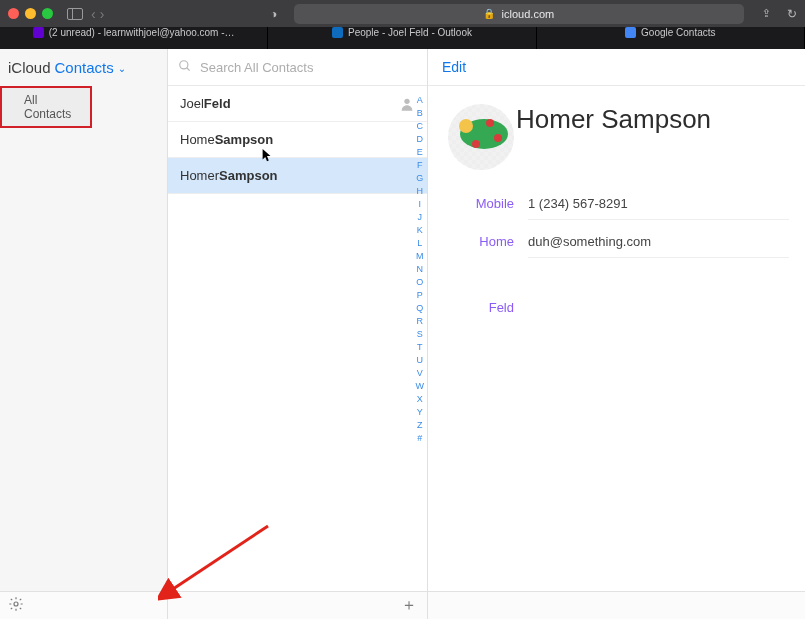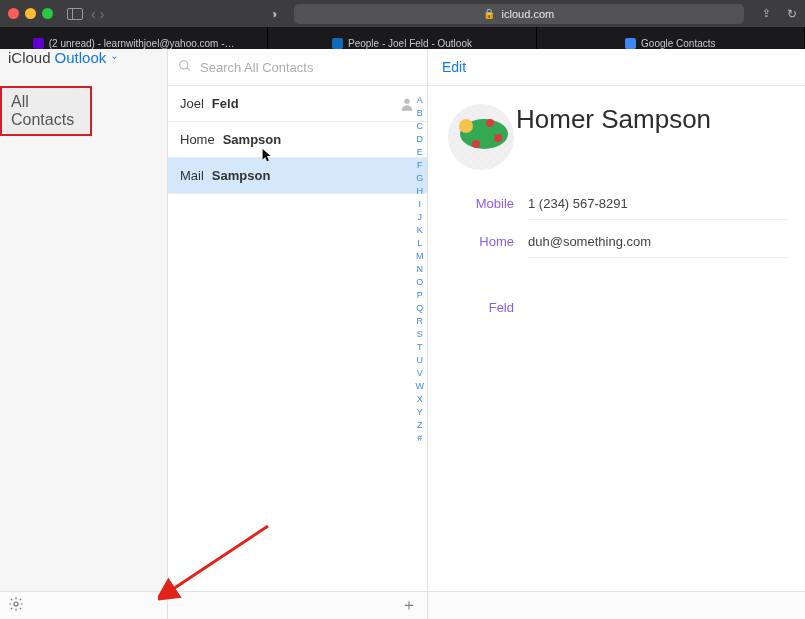--- a/index.html
+++ b/index.html
@@ -18,47 +18,47 @@
     .nav-arrows { display: flex; gap: 4px; font-size: 14px; color: #7a797b; }
     .chrome-spacer { flex: 0 0 150px; }
     .shield { font-size: 12px; color: #b9b9bb; }
     .addr { flex: 1; background: #525154; height: 20px; border-radius: 5px; display: flex; align-items: center; justify-content: center; gap: 6px; font-size: 11px; color: #e8e8ea; margin: 0 10px 0 8px; position: relative; }
     .addr .lock { font-size: 10px; }
     .reload { font-size: 12px; color: #b9b9bb; margin-left: 6px; }
     .chrome .right-icons { display: flex; gap: 10px; align-items: center; }
 
     
     .tabbar { height: 22px; background: #1a191b; display: flex; align-items: stretch; color: #c9c9cb; font-size: 10px; }
-    .tab { flex: 1; display: flex; align-items: flex-end; justify-content: center; gap: 5px; border-right: 1px solid #000; cursor: default; }
+    .tab { flex: 1; display: flex; align-items: flex-start; justify-content: center; gap: 5px; border-right: 1px solid #000; cursor: default; }
     .tab .favicon { width: 11px; height: 11px; border-radius: 2px; display: inline-block; }
     .fv-yahoo { background: #6001d2; }
     .fv-outlook { background: #0f6cbd; }
     .fv-google { background: #4285f4; }
     .fv-aol { background: #000; color: #fff; font-size: 6px; line-height: 11px; text-align: center; }
 
     
     .app { height: calc(619px - 27px - 22px - 28px); display: flex; }
 
     
     .left { width: 168px; background: #f6f6f6; border-right: 1px solid #e0e0e0; display: flex; flex-direction: column; }
-    .left-header { height: 37px; display: flex; align-items: flex-start; padding: 0 8px; font-size: 15px; gap: 4px; }
+    .left-header { height: 37px; display: flex; align-items: center; padding: 0 8px; font-size: 15px; gap: 4px; }
     .left-header .icloud { color: #3e3e3e; font-weight: 500; }
     .left-header .contacts { color: #1078ec; font-weight: 500; }
     .left-header .chev { color: #1078ec; font-size: 10px; position: relative; top: 1px; }
-    .group-item { font-size: 16px; padding: 5px 9px; color: #555; }
+    .group-item { font-size: 12px; padding: 5px 22px; color: #555; }
     .group-item.highlighted { border: 2px solid #d12027; background: #ededed; width: 92px; }
 
     
     .mid { width: 260px; border-right: 1px solid #e0e0e0; display: flex; flex-direction: column; position: relative; }
     .search-row { height: 37px; display: flex; align-items: center; border-bottom: 1px solid #e9e9e9; padding: 0 10px; gap: 8px; }
     .search-row .mag { color: #b8b8b8; font-size: 14px; }
     .search-input { border: none; outline: none; font-size: 13px; flex: 1; color: #333; }
     .search-input::placeholder { color: #adadad; }
     .contact-row { height: 36px; display: flex; align-items: center; justify-content: space-between; padding: 0 12px; border-bottom: 1px solid #eee; font-size: 13px; color: #333; cursor: default; }
-    .contact-row .name { display: flex; gap: 8px; }
+    .contact-row .name { display: flex; gap: 0; }
     .contact-row .name .last { font-weight: 600; }
     .contact-row.selected { background: #d5e8fb; }
     .contact-row .me-badge { width: 16px; height: 16px; color: #bdbdbd; }
     .alpha-index { position: absolute; right: 3px; top: 46px; display: flex; flex-direction: column; gap: 3px; font-size: 9px; color: #3a8ce6; text-align: center; }
     .cursor { position: absolute; width: 10px; height: 14px; left: 94px; top: 100px; pointer-events: none; }
     .cursor svg { width: 100%; height: 100%; }
 
     
     .detail { flex: 1; display: flex; flex-direction: column; }
     .detail-header { height: 37px; display: flex; align-items: center; padding: 0 14px; border-bottom: 1px solid #e9e9e9; }
@@ -124,21 +124,21 @@
     <span class="favicon fv-google"></span>
     <span>Google Contacts</span>
   </div>
 </div>
 
 <div class="app">
 
   <div class="left">
     <div class="left-header">
       <span class="icloud">iCloud</span>
-      <span class="contacts">Outlook</span>
+      <span class="contacts">Contacts</span>
       <span class="chev">⌄</span>
     </div>
     <div class="group-item highlighted">
       <span>All Contacts</span>
     </div>
   </div>
 
   <div class="mid">
     <div class="search-row">
       <span class="mag">
@@ -165,21 +165,21 @@
 
     <div class="contact-row">
       <div class="name">
         <span>Home</span>
         <span class="last">Sampson</span>
       </div>
     </div>
 
     <div class="contact-row selected">
       <div class="name">
-        <span>Mail</span>
+        <span>Homer</span>
         <span class="last">Sampson</span>
       </div>
     </div>
 
     <div class="cursor">
       <svg viewBox="0 0 10 16">
             <path d="M0 0 L0 12 L3 9 L5 14 L7 13 L5 8 L9 8 Z" fill="#000"></path>
           </svg>
     </div>
 

